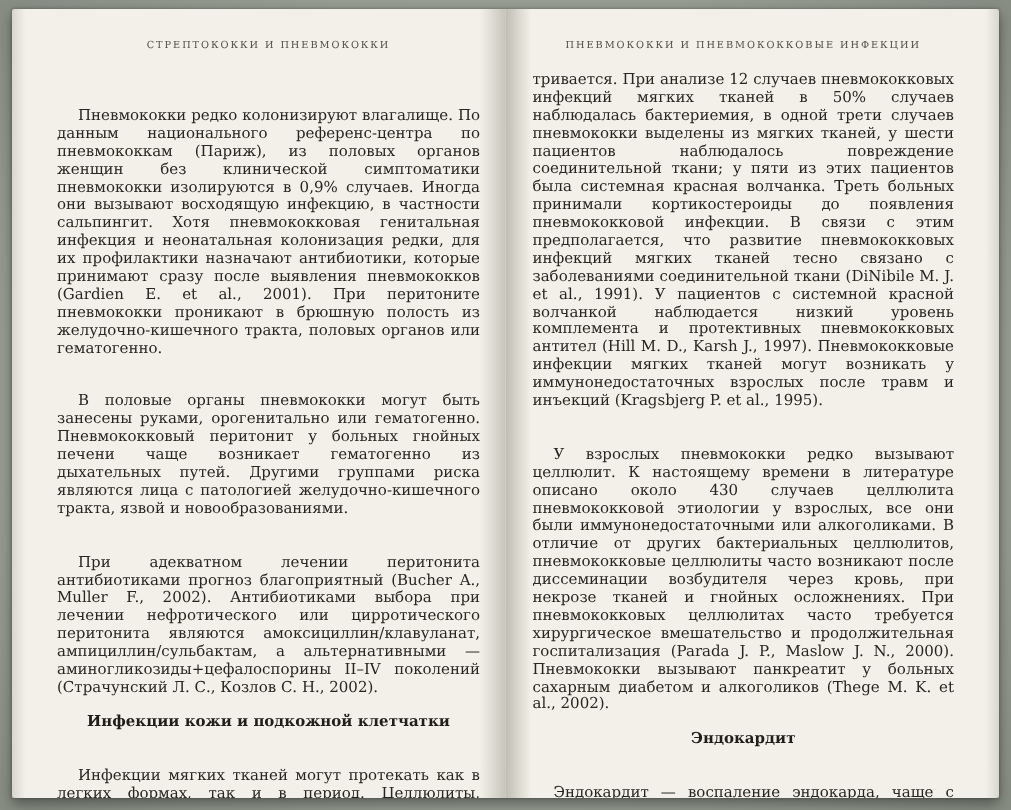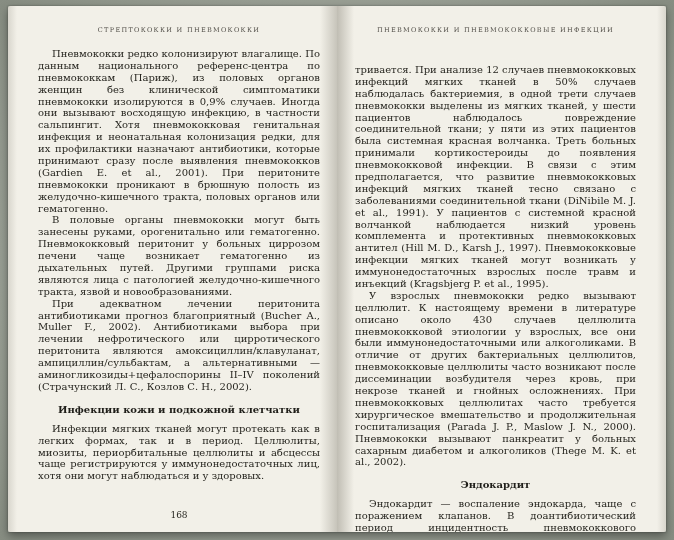--- a/index.html
+++ b/index.html
@@ -29,21 +29,21 @@
     position: relative;
     box-sizing: border-box;
     width: 329px;
     height: 526px;
     background: #f2f0e8;
     display: flex;
     flex-direction: column;
     overflow: hidden;
   }
   .page.left  { padding: 16px 17px 10px 30px; border-radius: 2px 0 0 2px; }
-  .page.right { padding: 16px 30px 10px 18px; border-radius: 0 2px 2px 0; gap: 16px; }
+  .page.right { padding: 16px 30px 10px 18px; border-radius: 0 2px 2px 0; }
 
   
   .page.left::after {
     content: ""; position: absolute; top: 0; right: 0; bottom: 0; width: 17px;
     background: linear-gradient(to right, rgba(62,57,42,0) 0%, rgba(62,57,42,0.24) 100%);
     pointer-events: none;
   }
   .page.right::after {
     content: ""; position: absolute; top: 0; left: 0; bottom: 0; width: 17px;
     background: linear-gradient(to left, rgba(62,57,42,0) 0%, rgba(62,57,42,0.28) 100%);
@@ -73,21 +73,21 @@
   }
   .pagebody {
     flex: 1 1 auto;
     font-family: "DejaVu Serif", serif;
     font-size: 10px;
     line-height: 1.19;
     color: #26251f;
     text-align: justify;
   }
   .para { margin: 0; }
-  .para.indent { text-indent: 14px; }
+  .para.indent { text-indent: 14px; margin-top: 24px; }
   .heading {
     font-family: "DejaVu Serif", serif;
     font-size: 10px;
     font-weight: bold;
     color: #1f1e19;
     text-align: center;
     margin: 11px 0 7px 0;
   }
   .folio {
     font-family: "DejaVu Serif", serif;
@@ -100,21 +100,21 @@
 </head>
 <body>
 
 <div class="scan">
   <div class="spread">
 
     <div class="page left">
       <div class="running-head">Стрептококки и пневмококки</div>
       <div class="pagebody">
         <p class="para indent">Пневмококки редко колонизируют влагалище. По данным национального референс-центра по пневмококкам (Париж), из половых органов женщин без клинической симптоматики пневмококки изолируются в 0,9% случаев. Иногда они вызывают восходящую инфекцию, в частности сальпингит. Хотя пневмококковая генитальная инфекция и неонатальная колонизация редки, для их профилактики назначают антибиотики, которые принимают сразу после выявления пневмококков (Gardien E. et al., 2001). При перитоните пневмококки проникают в брюшную полость из желудочно-кишечного тракта, половых органов или гематогенно.</p>
-        <p class="para indent">В половые органы пневмококки могут быть занесены руками, орогенитально или гематогенно. Пневмококковый перитонит у больных циррозом печени чаще возникает гематогенно из дыхательных путей. Другими группами риска являются лица с патологией желудочно-кишечного тракта, язвой и новообразованиями.</p>
+        <p class="para indent">В половые органы пневмококки могут быть занесены руками, орогенитально или гематогенно. Пневмококковый перитонит у больных гнойных печени чаще возникает гематогенно из дыхательных путей. Другими группами риска являются лица с патологией желудочно-кишечного тракта, язвой и новообразованиями.</p>
         <p class="para indent">При адекватном лечении перитонита антибиотиками прогноз благоприятный (Bucher A., Muller F., 2002). Антибиотиками выбора при лечении нефротического или цирротического перитонита являются амоксициллин/клавуланат, ампициллин/сульбактам, а альтернативными — аминогликозиды+цефалоспорины II–IV поколений (Страчунский Л. С., Козлов С. Н., 2002).</p>
         <h2 class="heading">Инфекции кожи и подкожной клетчатки</h2>
         <p class="para indent">Инфекции мягких тканей могут протекать как в легких формах, так и в период. Целлюлиты, миозиты, периорбитальные целлюлиты и абсцессы чаще регистрируются у иммунонедостаточных лиц, хотя они могут наблюдаться и у здоровых.</p>
       </div>
       <div class="folio">168</div>
     </div>
 
     <div class="page right">
       <div class="running-head">Пневмококки и пневмококковые инфекции</div>
       <div class="pagebody">

